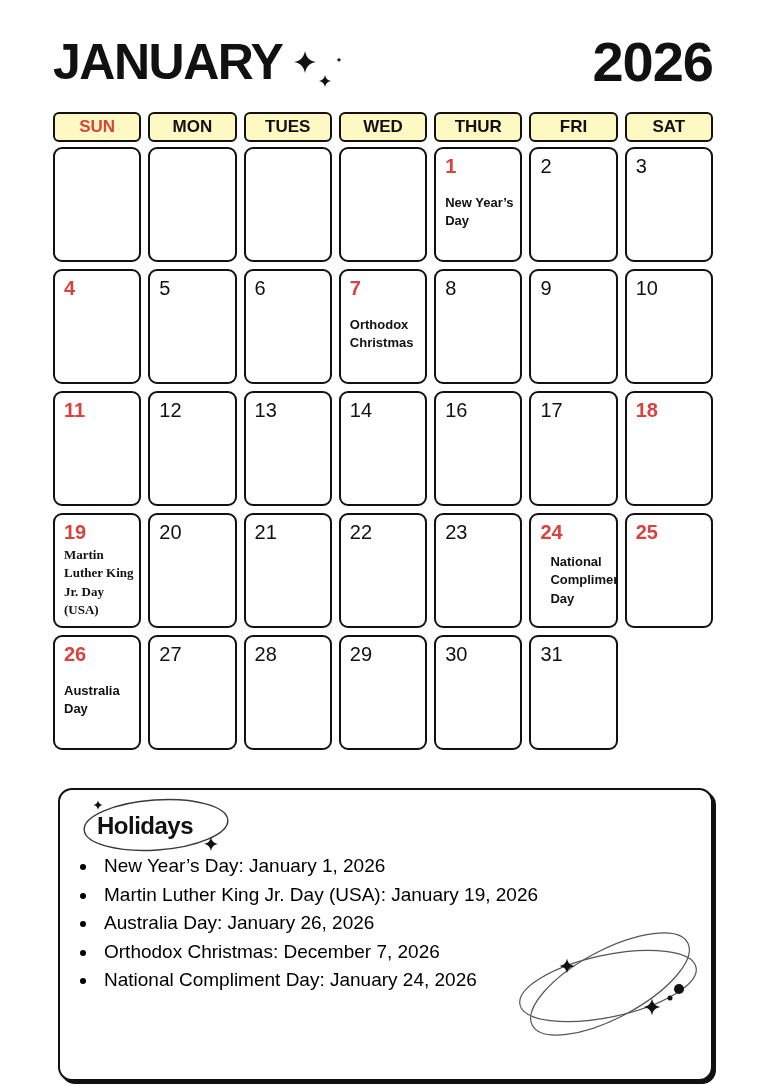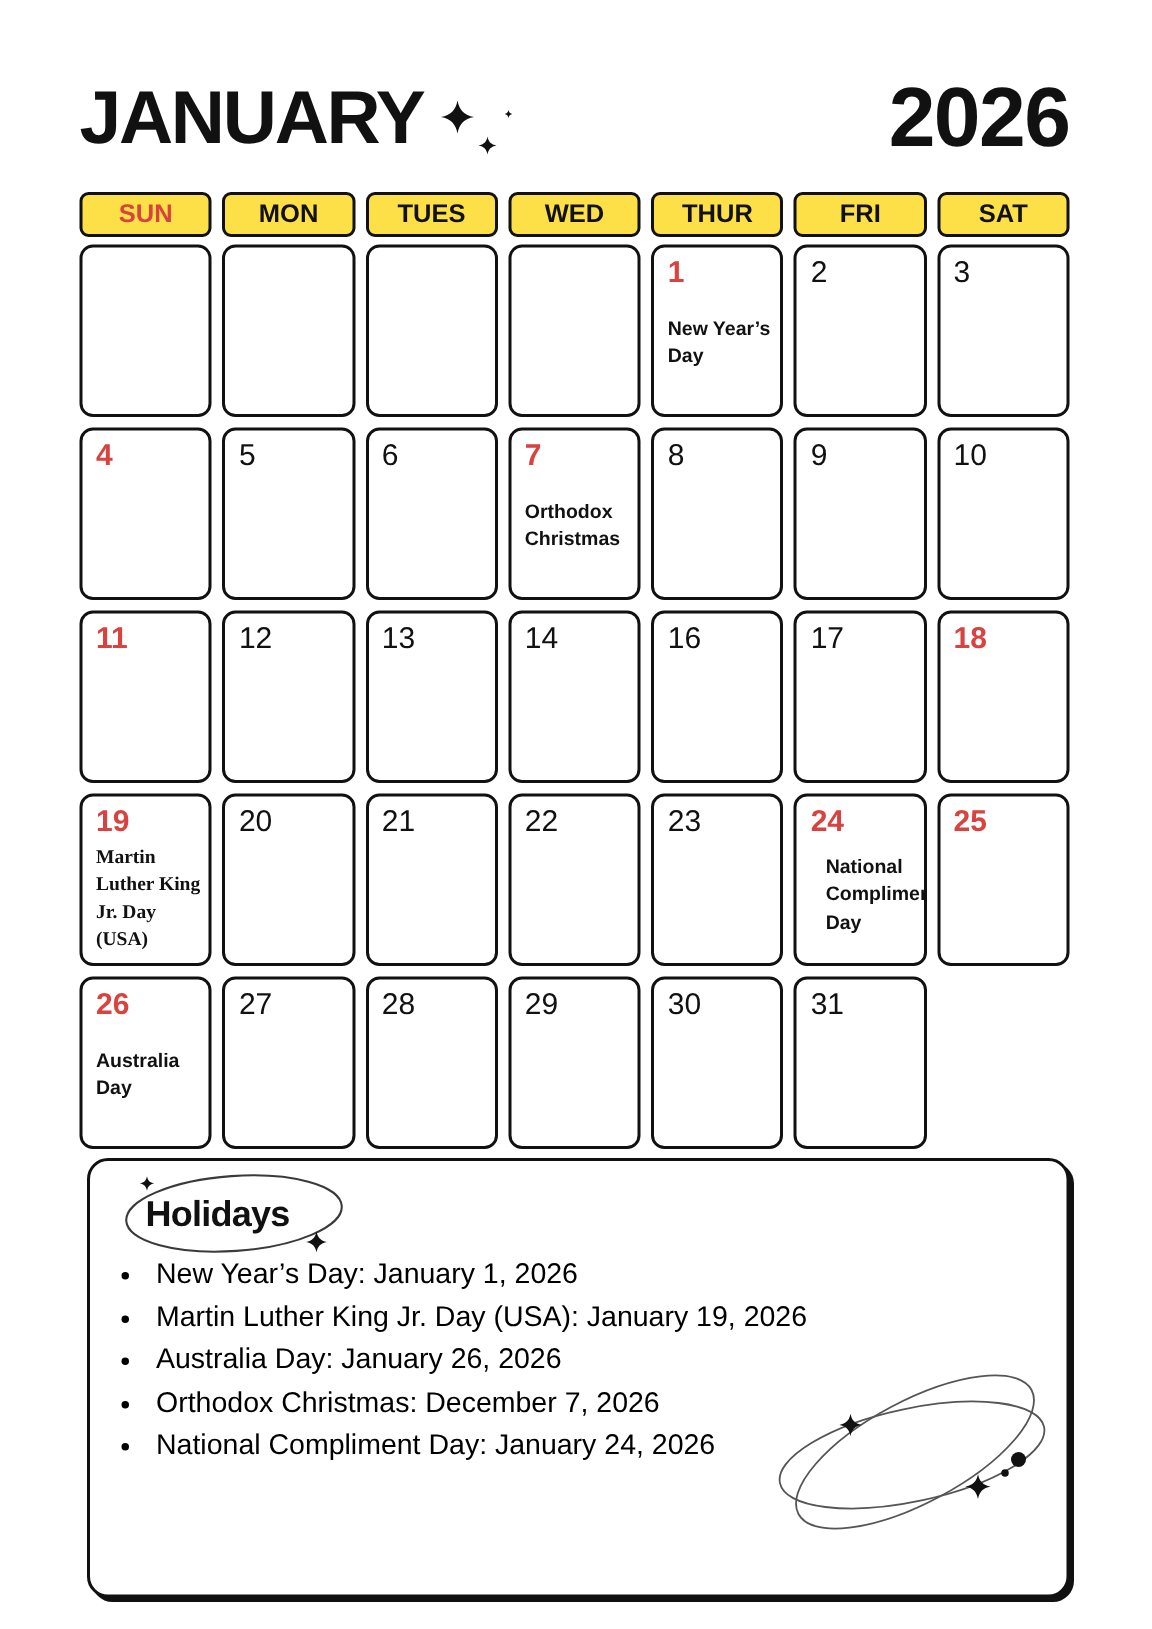--- a/index.html
+++ b/index.html
@@ -6,21 +6,21 @@
   html, body { background: #ffffff; }
   body {
     width: 768px; height: 1086px;
     position: relative;
     font-family: "Liberation Sans", sans-serif;
     color: #111111;
     overflow: hidden;
   }
   :root { --red: #d9423e; --ink: #111111; }
 
-  .page { padding: 50px 55px 0 53px; }
+  .page { padding: 34px 55px 0 53px; }
 
   
   .title-row { display: flex; align-items: flex-start; }
   .month {
     font-size: 50px; font-weight: bold; letter-spacing: -1.5px;
     line-height: 56px; color: var(--ink);
   }
   .title-sparkles { margin-left: 9px; margin-top: 2px; }
   .year {
     margin-left: auto; font-size: 56px; font-weight: bold;
@@ -28,21 +28,21 @@
   }
 
   
   .cal-head {
     display: grid; grid-template-columns: repeat(7, 1fr);
     column-gap: 7px; margin-top: 20px;
   }
   .day-head {
     border: 2px solid #111; border-radius: 6px; height: 30px;
     display: flex; align-items: center; justify-content: center;
-    font-weight: bold; font-size: 17px; background: #fde047;
+    font-weight: bold; font-size: 17px; background: #fef9c3;
   }
   .day-head.red { color: var(--red); }
 
   
   .cal-grid {
     display: grid; grid-template-columns: repeat(7, 1fr);
     gap: 7px 7px; margin-top: 5px;
   }
   .cell {
     border: 2px solid #111; border-radius: 9px; height: 115px;
@@ -52,21 +52,21 @@
   .daynum.red { color: var(--red); font-weight: bold; }
   .holiday {
     font-weight: bold; font-size: 13px; line-height: 1.42;
     margin-top: 16px; color: var(--ink); padding-right: 1px;
   }
   .holiday.semi  { margin-top: 9px; margin-left: 10px; }
   .holiday.tight { margin-top: 2px; font-family: Liberation Serif, serif; }
 
   
   .holidays-box {
-    position: absolute; left: 58px; top: 772px;
+    position: absolute; left: 58px; top: 788px;
     width: 655px; height: 293px; background: #fff;
     border: 2.5px solid #111; border-radius: 14px;
     box-shadow: 3px 3px 0 #111;
   }
   .holidays-title {
     position: absolute; left: 37px; top: 22px;
     font-size: 24px; font-weight: bold; letter-spacing: -0.5px;
   }
   .holidays-ellipse { position: absolute; left: 8px; top: 2px; pointer-events: none; }
   .holiday-list {

